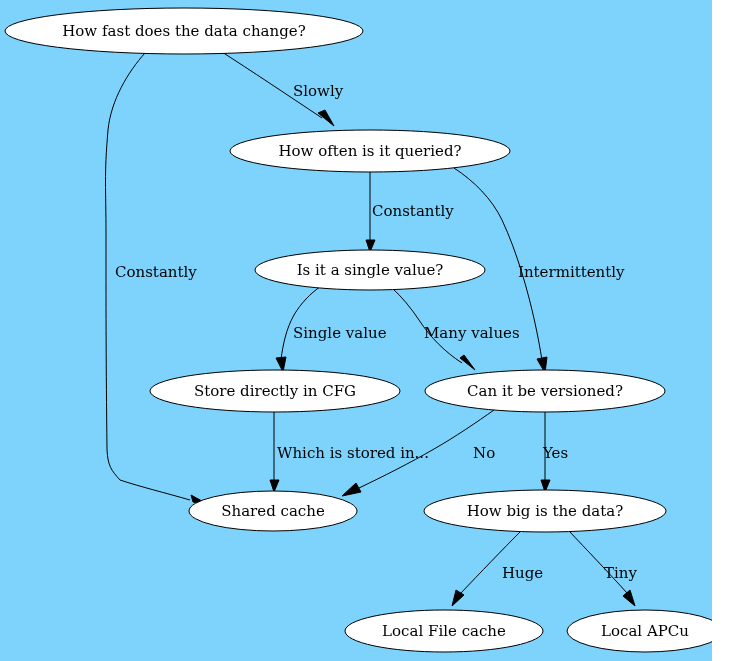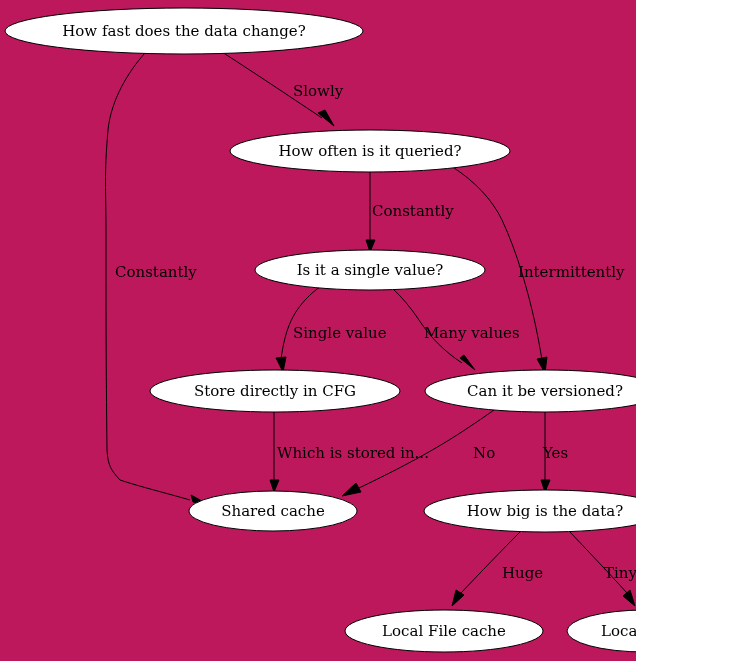--- a/index.html
+++ b/index.html
@@ -6,23 +6,23 @@
   html, body {
     margin: 0;
     padding: 0;
     background: #ffffff;
   }
   body {
     font-family: "DejaVu Serif", "Liberation Serif", serif;
   }
   #diagram-root {
     position: relative;
-    width: 636px;
+    width: 712px;
     height: 661px;
-    background: #be185d;
+    background: #7dd3fc;
     overflow: hidden;
   }
   svg#graph {
     display: block;
     width: 734px;
     height: 661px;
   }
   .node-ellipse {
     fill: #ffffff;
     stroke: #000000;

